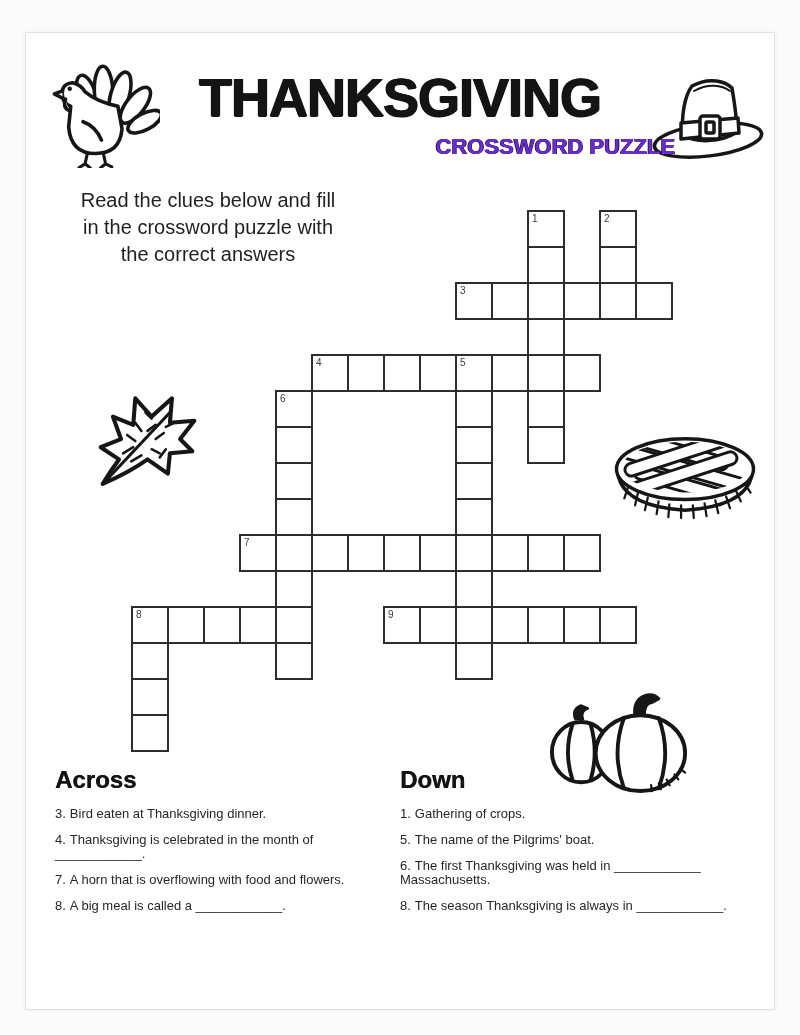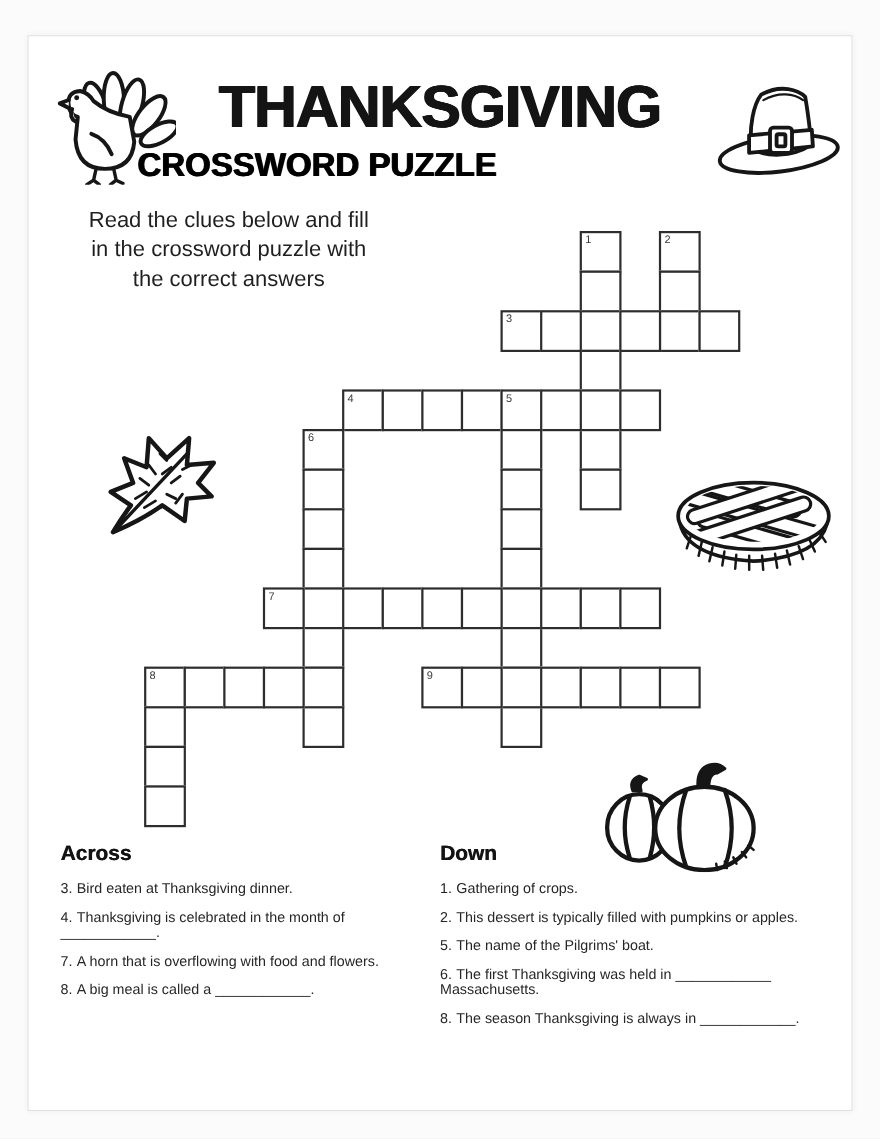--- a/index.html
+++ b/index.html
@@ -4,32 +4,32 @@
 <style>
   html,body{margin:0;padding:0;background:#f2f2f2;}
   .page{position:relative;width:800px;height:1035px;background:#fbfbfb;overflow:hidden;
         font-family:"Liberation Sans",sans-serif;color:#1c1c1c;padding-left:36px;}
   .sheet{position:absolute;left:25px;top:32px;width:748px;height:976px;background:#ffffff;
          border:1px solid #e2e2e2;box-shadow:0 0 6px rgba(0,0,0,0.06);}
   .art{position:absolute;}
   .title{position:absolute;left:125px;top:66px;width:550px;text-align:center;
          font-size:54px;font-weight:bold;letter-spacing:-1px;color:#141414;
          text-shadow:0.7px 0 0 #141414,-0.7px 0 0 #141414,0 0.5px 0 #141414;}
-  .subtitle{position:absolute;left:125px;top:134px;width:550px;text-align:left;
-         font-size:30px;font-weight:bold;letter-spacing:0px;color:#000000;
+  .subtitle{position:absolute;left:125px;top:134px;width:550px;text-align:right;
+         font-size:22px;font-weight:bold;letter-spacing:0px;color:#6d28d9;
          text-shadow:0.6px 0 0 #141414,-0.6px 0 0 #141414;}
   .instructions{position:absolute;left:48px;top:187px;width:320px;text-align:center;
          font-size:20px;line-height:27px;font-weight:300;color:#1f1f1f;}
   .grid{position:absolute;left:131px;top:210px;width:544px;height:544px;}
   .cell{position:absolute;box-sizing:border-box;border:2px solid #2d2d2d;background:#ffffff;}
   .cellnum{position:absolute;top:1px;left:3px;font-size:10px;color:#3a3a3a;font-weight:300;}
   .clues{position:absolute;top:766px;}
   .across-col{left:55px;width:335px;}
   .down-col{left:400px;width:360px;}
-  .clue-heading{font-size:19px;font-weight:bold;color:#141414;margin-bottom:13px;
+  .clue-heading{font-size:24px;font-weight:bold;color:#141414;margin-bottom:13px;
          text-shadow:0.4px 0 0 #141414;}
   .clue{font-size:13px;line-height:14px;margin-bottom:12px;color:#262626;font-weight:300;}
   .clue .cn{margin-right:4px;}
   .footer{position:absolute;left:0;top:971px;width:800px;text-align:center;
          font-size:10.5px;letter-spacing:0.6px;color:#8f8f8f;}
   svg{display:block;}
 </style>
 </head>
 <body>
 
@@ -228,19 +228,18 @@
     <div class="clue-heading">Across</div>
     <div class="clue"><span class="cn">3.</span><span>Bird eaten at Thanksgiving dinner.</span></div>
     <div class="clue"><span class="cn">4.</span><span>Thanksgiving is celebrated in the month of ____________.</span></div>
     <div class="clue"><span class="cn">7.</span><span>A horn that is overflowing with food and flowers.</span></div>
     <div class="clue"><span class="cn">8.</span><span>A big meal is called a ____________.</span></div>
   </div>
 
   <div class="clues down-col">
     <div class="clue-heading">Down</div>
     <div class="clue"><span class="cn">1.</span><span>Gathering of crops.</span></div>
-    <div class="clue"><span class="cn">2.</span><span>This dessert is typically filled with pumpkins or apples.</span></div>
     <div class="clue"><span class="cn">5.</span><span>The name of the Pilgrims' boat.</span></div>
     <div class="clue"><span class="cn">6.</span><span>The first Thanksgiving was held in ____________ Massachusetts.</span></div>
     <div class="clue"><span class="cn">8.</span><span>The season Thanksgiving is always in ____________.</span></div>
   </div>
 
 </div>
 
 </body></html>

